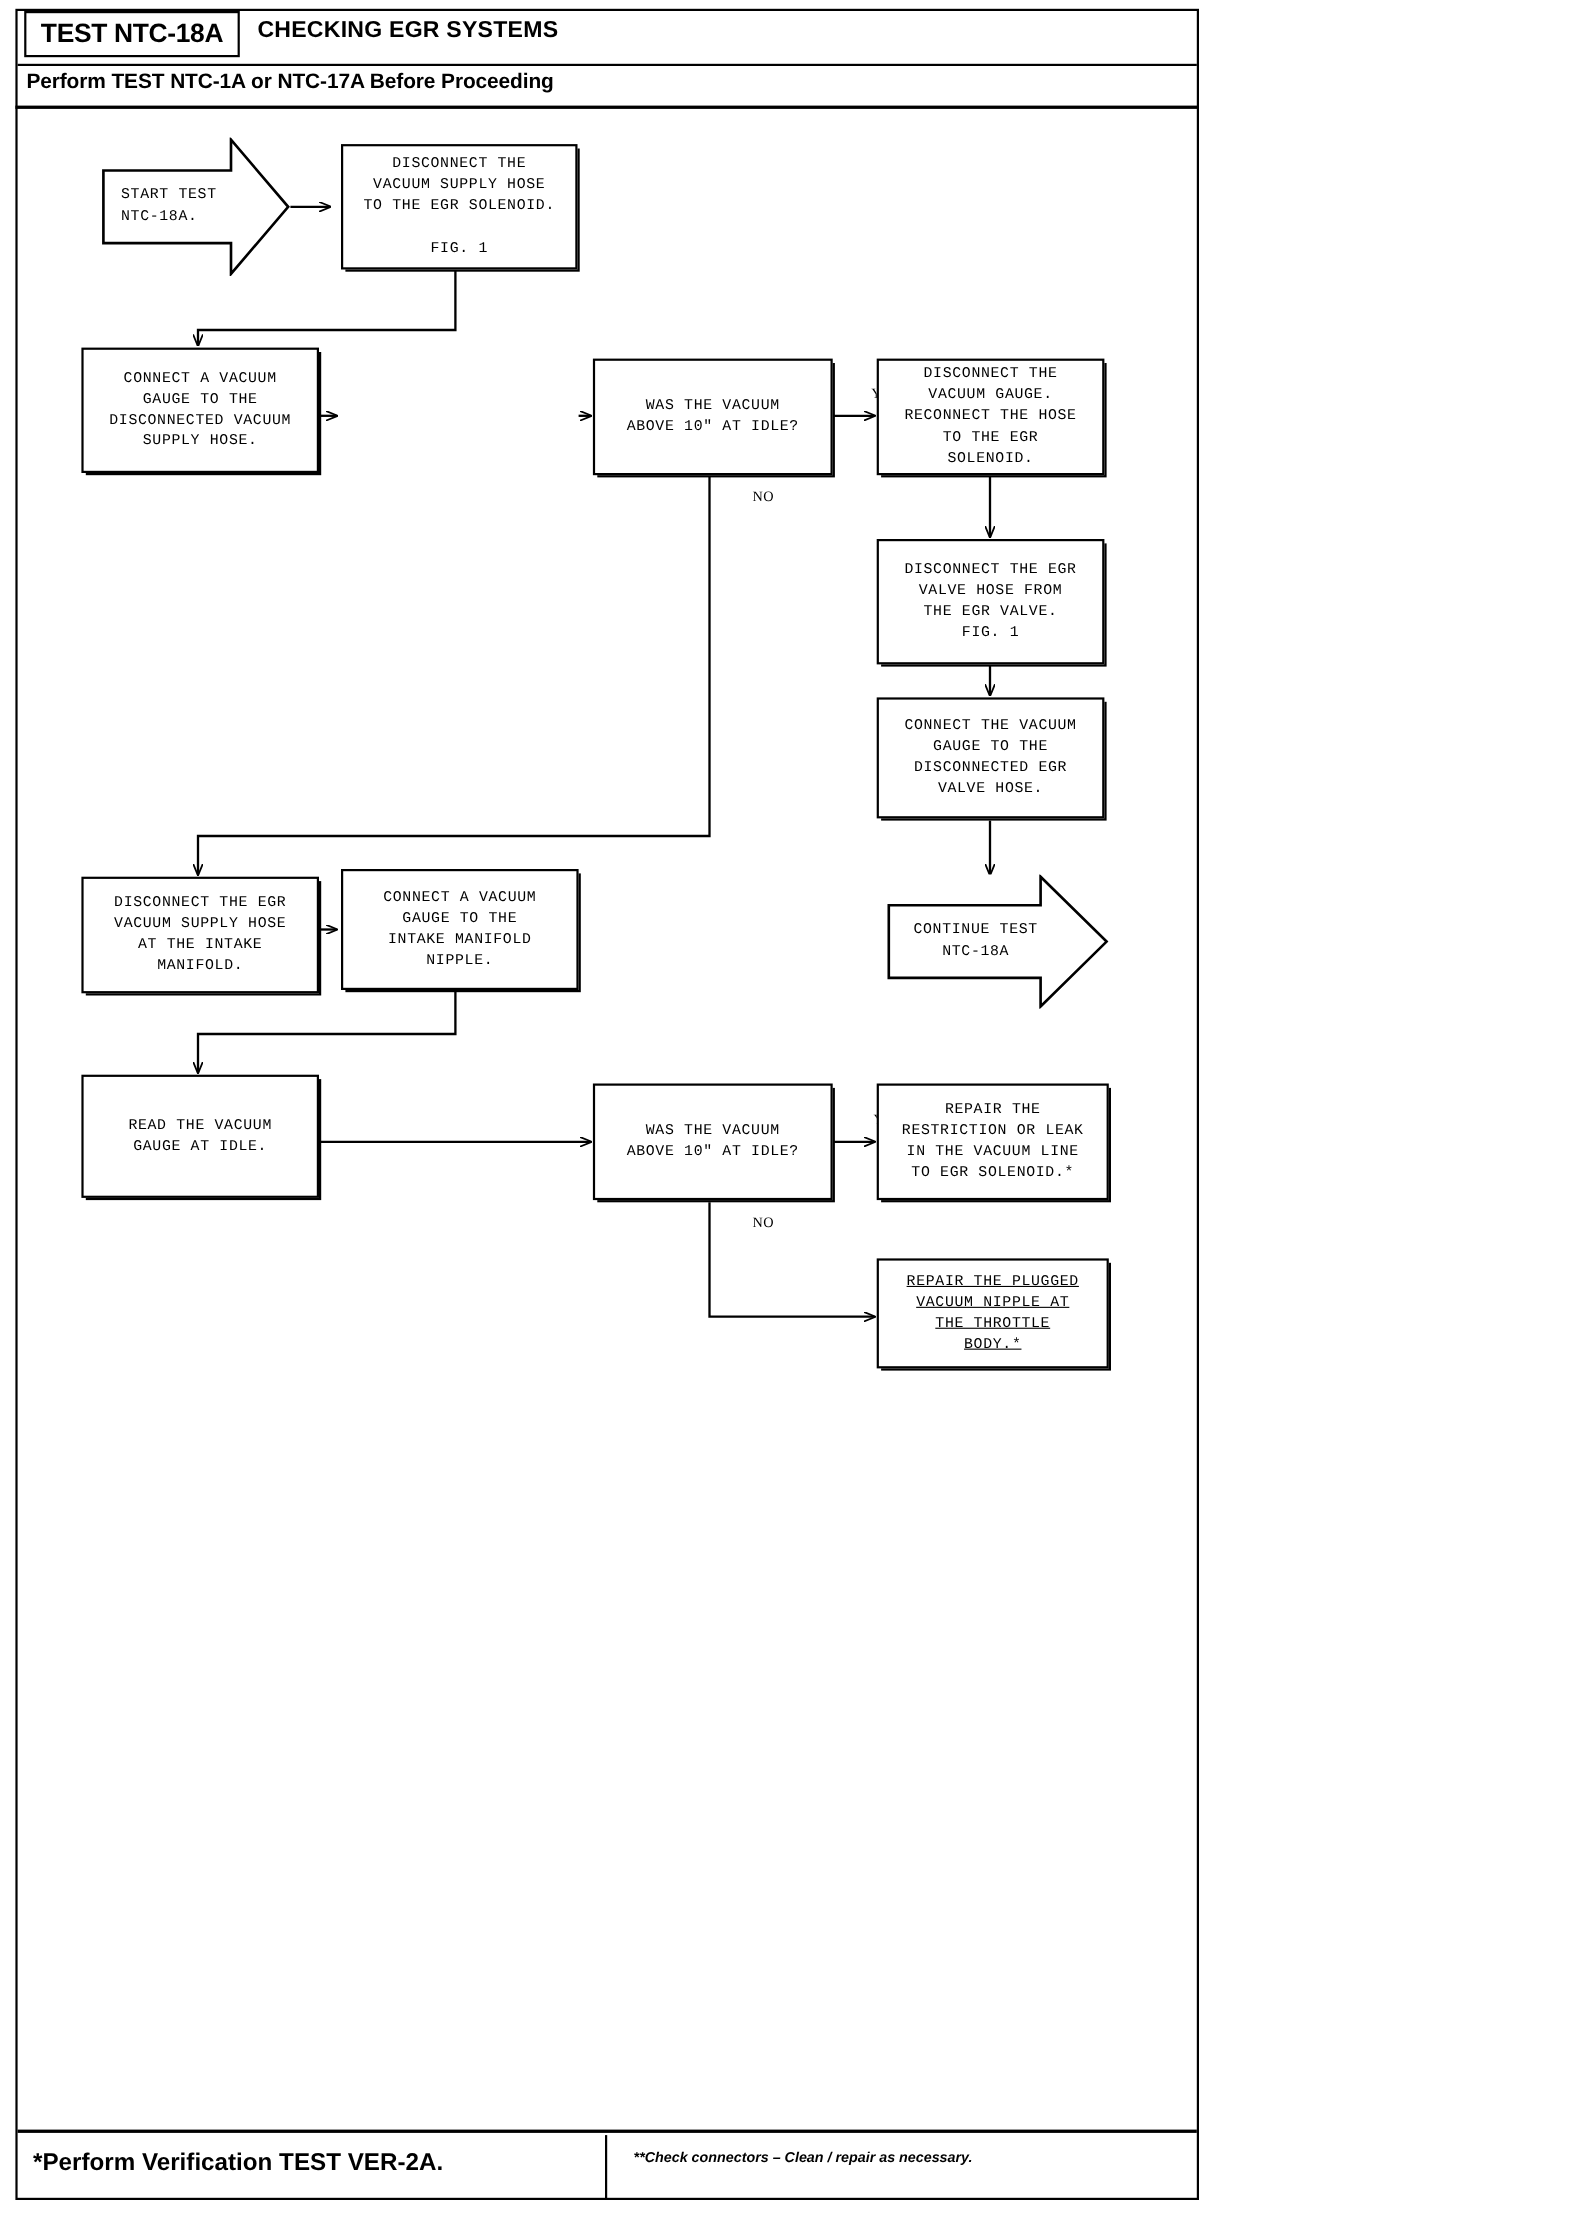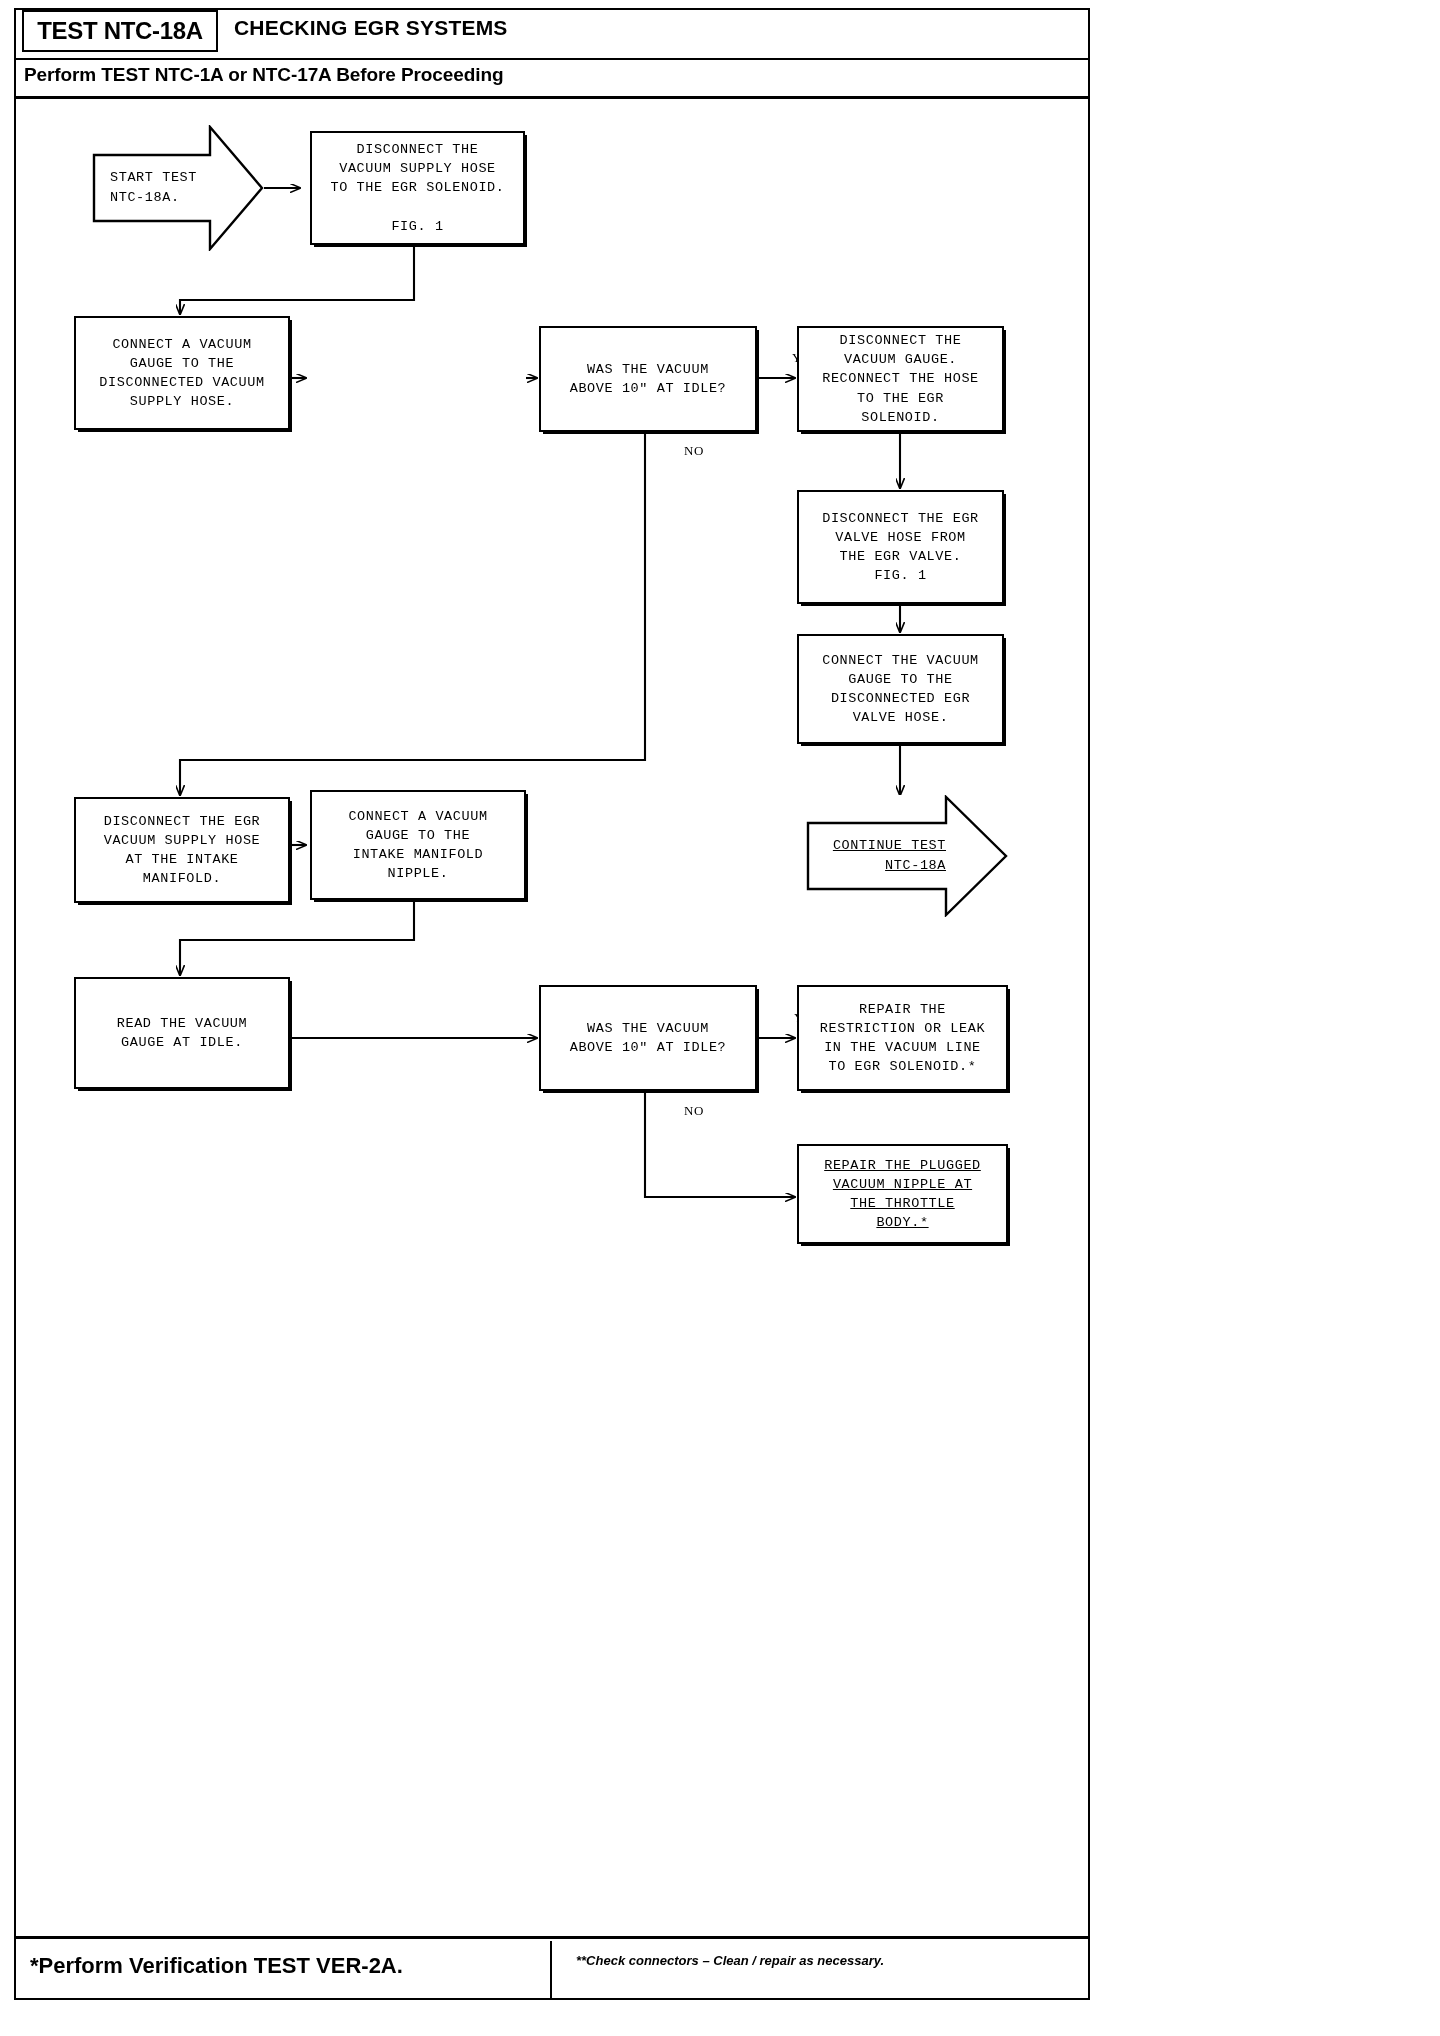--- a/index.html
+++ b/index.html
@@ -190,21 +190,21 @@
 
   <div class="node shadow" style="left:797px;top:634px;width:207px;height:110px;">CONNECT THE VACUUM
 GAUGE TO THE
 DISCONNECTED EGR
 VALVE HOSE.</div>
 
   <div class="term" style="left:806px;top:795px;width:202px;height:122px;padding-left:22px;">
     <svg viewBox="0 0 202 122" preserveAspectRatio="none">
       <path d="M2,28 L140,28 L140,2 L200,61 L140,120 L140,94 L2,94 Z" fill="#fff" stroke="#000" stroke-width="2.4" stroke-linejoin="miter"></path>
     </svg>
-    <span class="term-text" style="width:118px;text-align:right;text-decoration:underline;">CONTINUE TEST
+    <span class="term-text" style="width:118px;text-align:center;">CONTINUE TEST
 NTC-18A</span>
   </div>
 
   <div class="node shadow" style="left:74px;top:797px;width:216px;height:106px;">DISCONNECT THE EGR
 VACUUM SUPPLY HOSE
 AT THE INTAKE
 MANIFOLD.</div>
 
   <div class="node shadow" style="left:310px;top:790px;width:216px;height:110px;">CONNECT A VACUUM
 GAUGE TO THE

